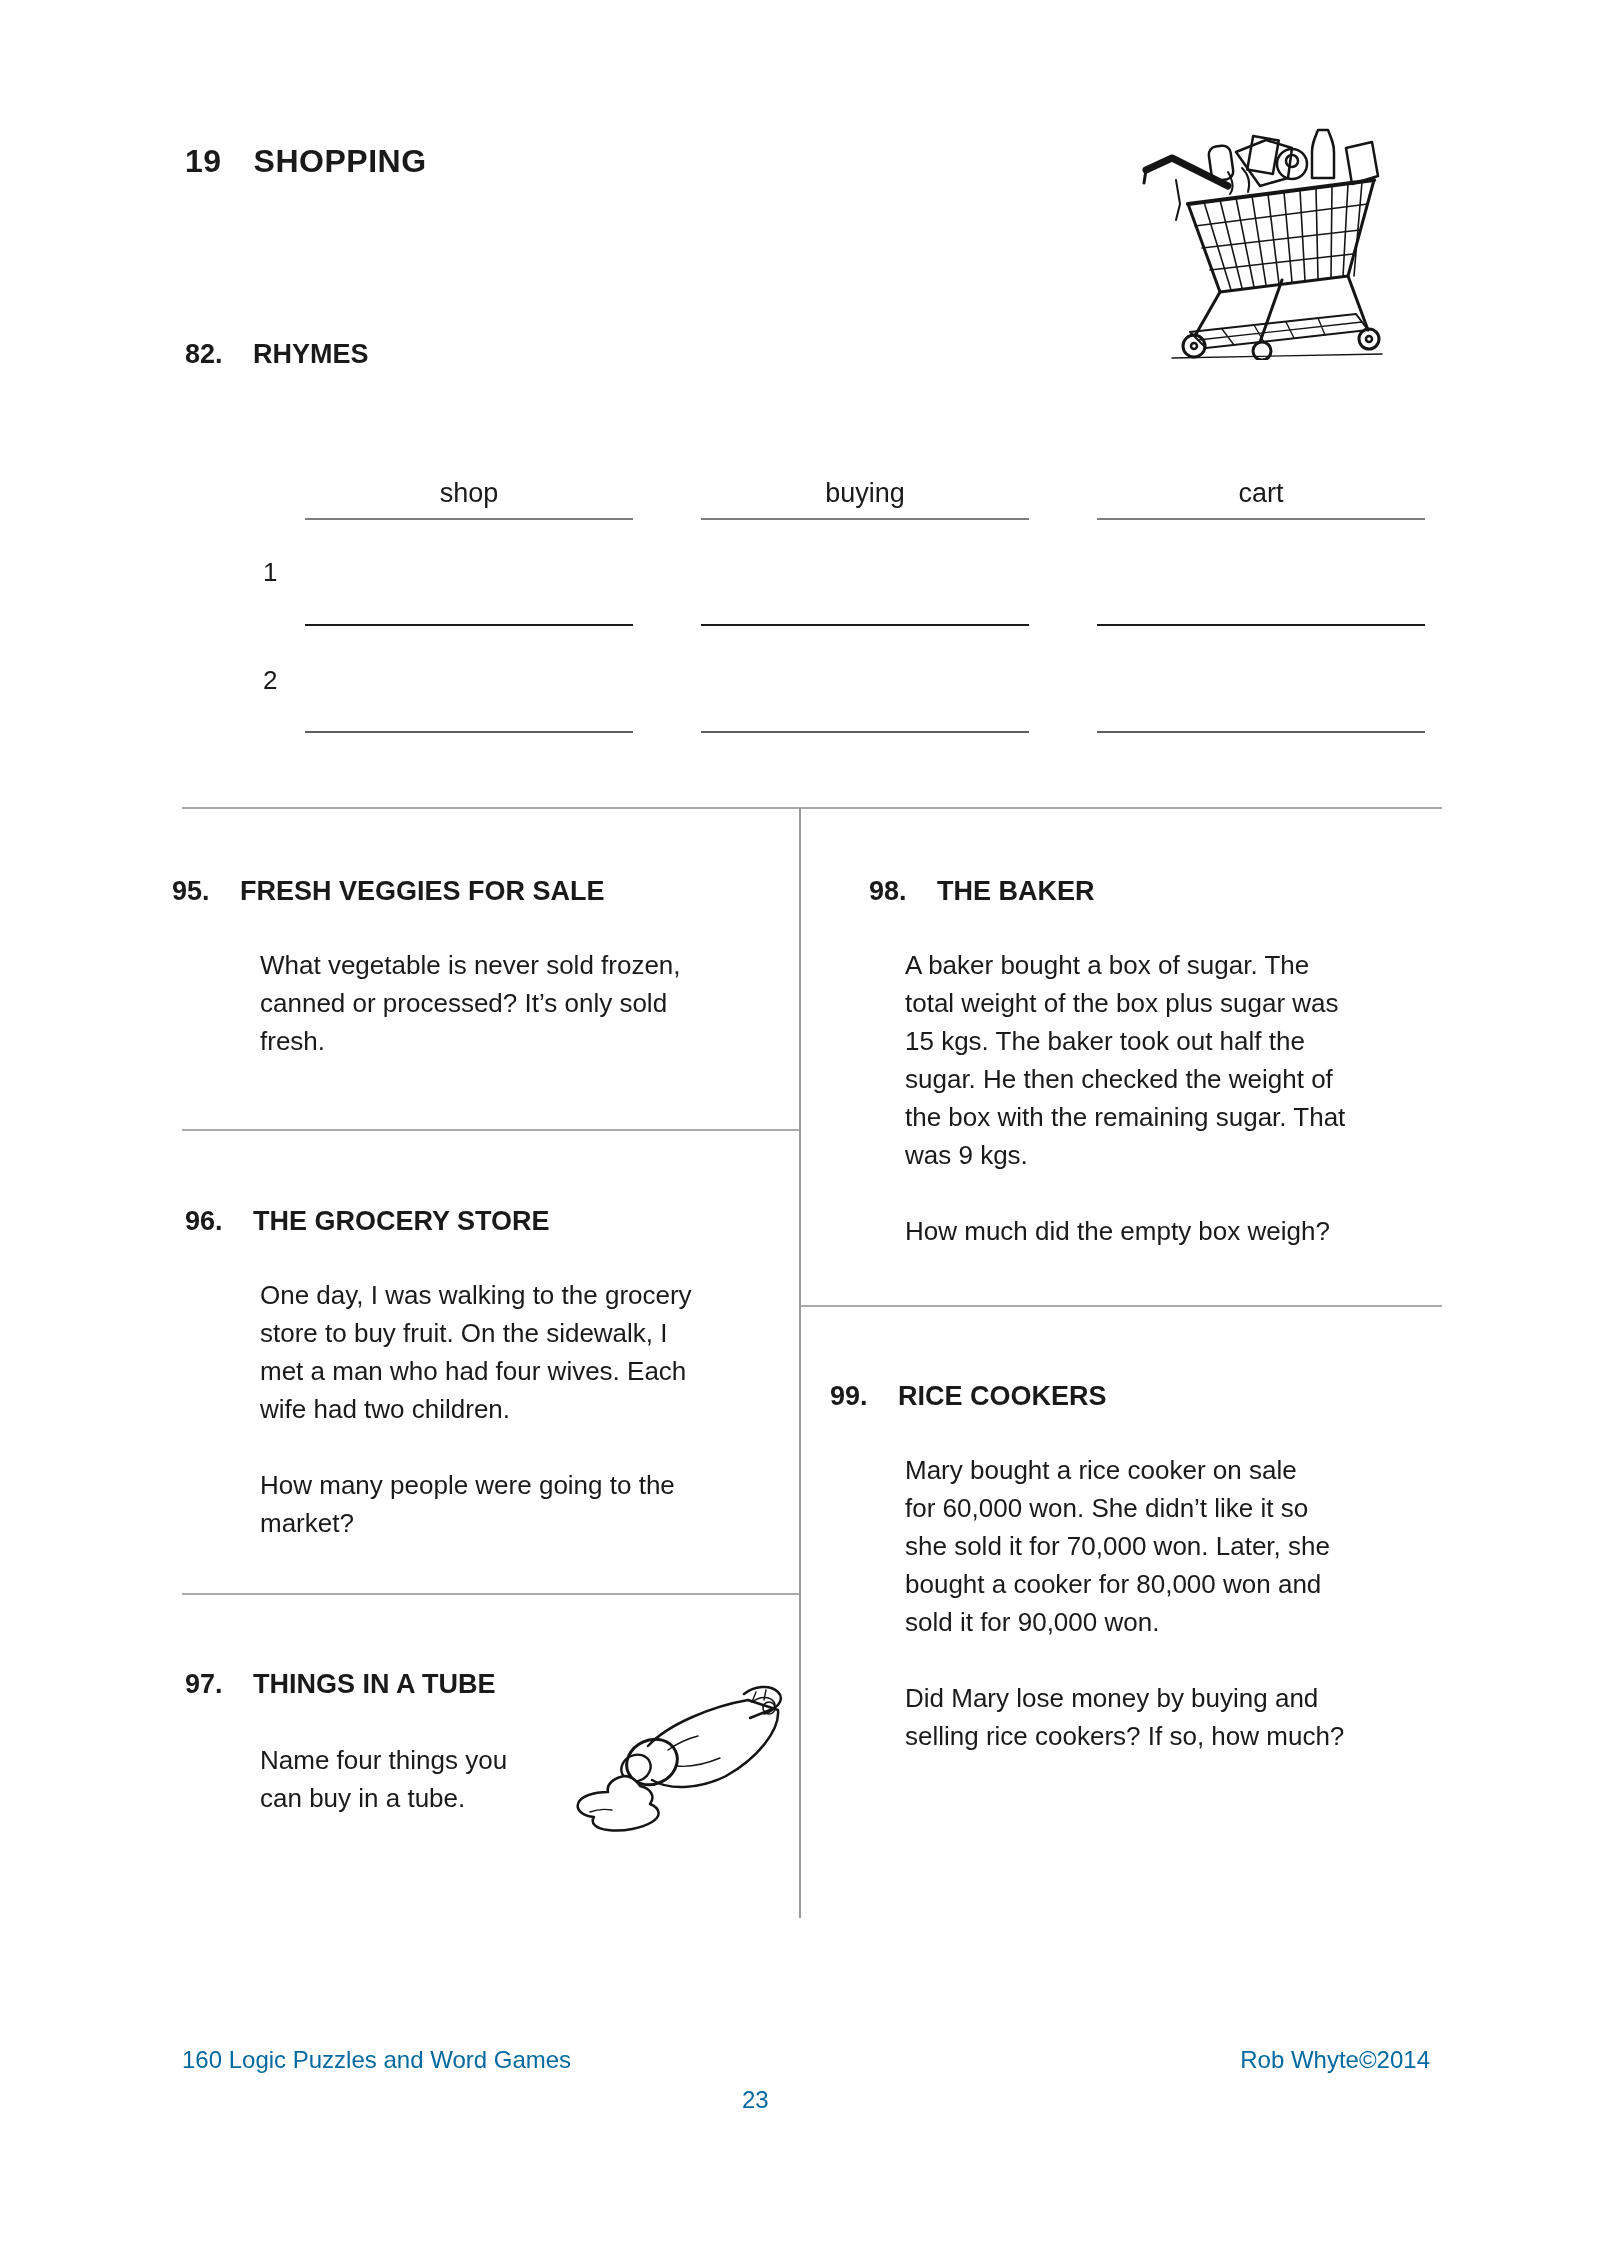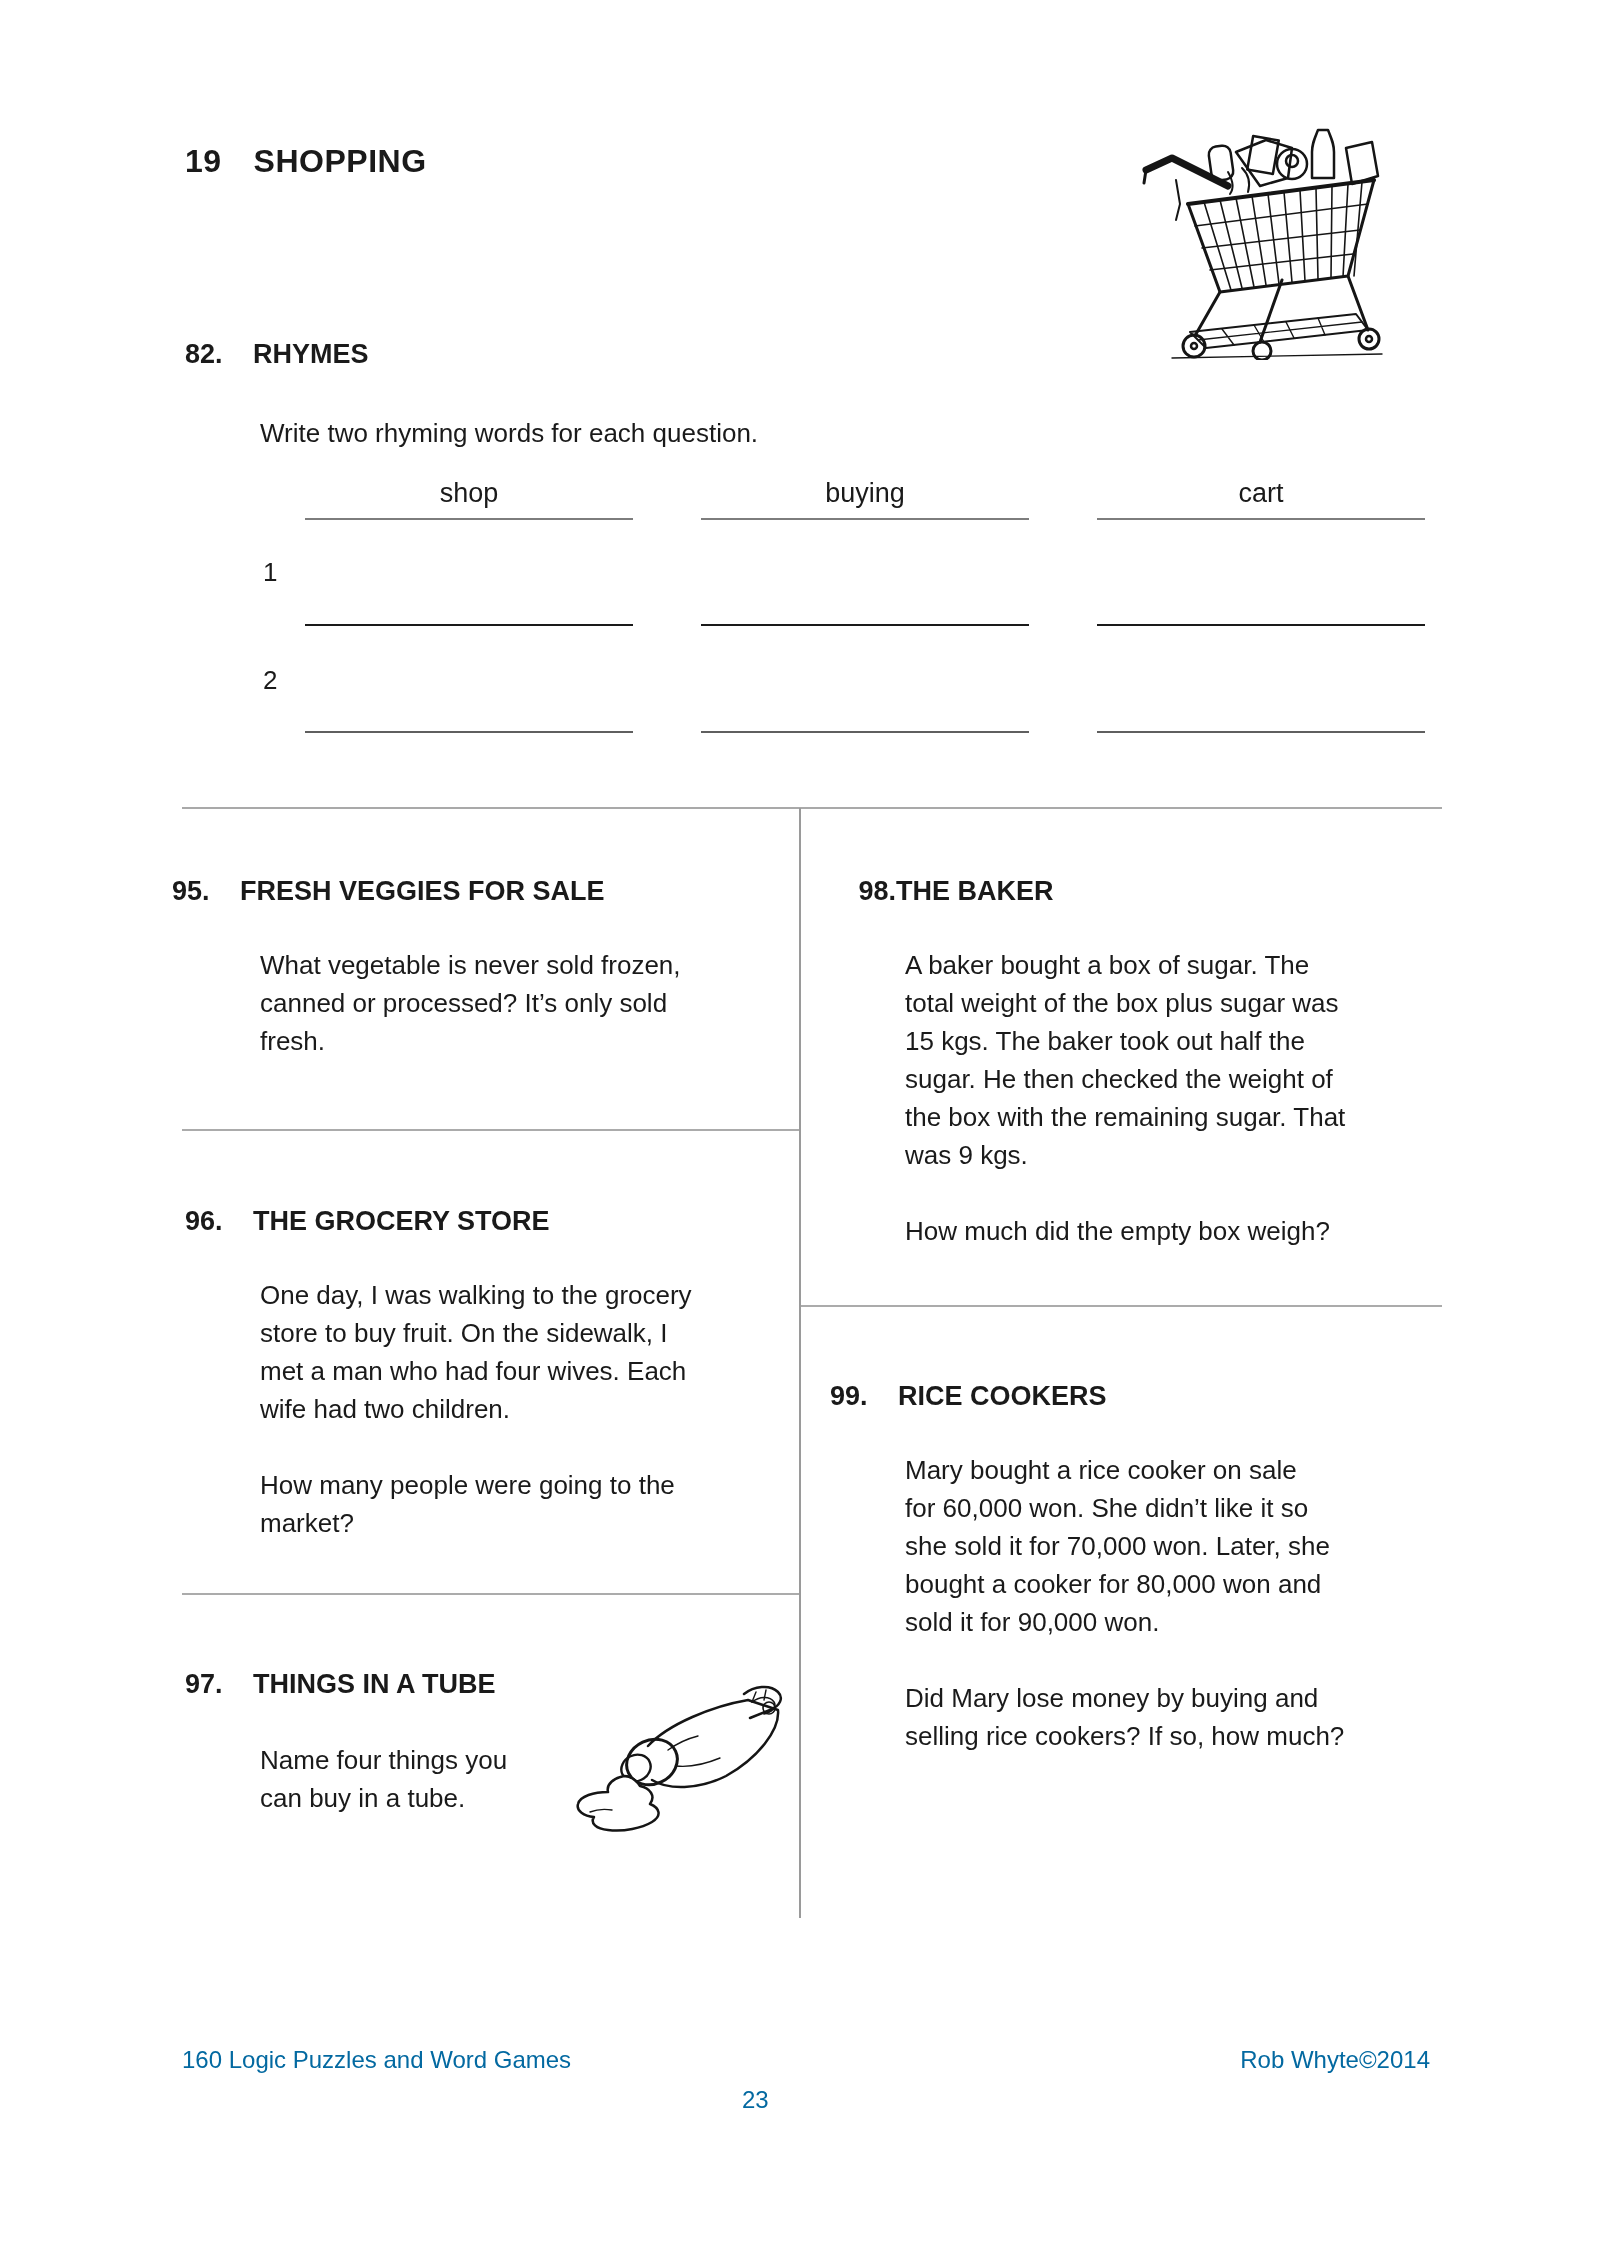--- a/index.html
+++ b/index.html
@@ -93,21 +93,20 @@
       <circle cx="237" cy="231" r="10" stroke-width="3"></circle>
       <circle cx="237" cy="231" r="3"></circle>
       <path d="M40 250 L250 246" stroke-width="1.4"></path>
     </svg>
   </div>
 
   <div class="abs sec-header" style="left:185px;top:338px;">
     <span class="num">82.</span>
     <span>RHYMES</span>
   </div>
-  <div class="abs body-text" style="left:260px;top:414px;">Write two rhyming words for each question.</div>
 
   <div class="abs col-header" style="left:305px;top:478px;">shop</div>
   <div class="abs col-header" style="left:701px;top:478px;">buying</div>
   <div class="abs col-header" style="left:1097px;top:478px;">cart</div>
 
   <div class="abs blank-line" style="left:305px;top:518px;"></div>
   <div class="abs blank-line" style="left:701px;top:518px;"></div>
   <div class="abs blank-line" style="left:1097px;top:518px;"></div>
 
   <div class="abs row-label" style="left:263px;top:557px;">1</div>
@@ -165,21 +164,21 @@
       <path d="M128 94 q20 2 44 -8 M150 64 q-16 4 -30 14" stroke-width="1.4"></path>
 
       <ellipse cx="104" cy="90" rx="26" ry="22" transform="rotate(-25 104 90)" stroke-width="3"></ellipse>
       <ellipse cx="88" cy="96" rx="15" ry="13" transform="rotate(-25 88 96)" stroke-width="2.4"></ellipse>
 
       <path d="M76 104 c-10 2 -18 8 -16 16 c-14 0 -28 4 -30 12 c-2 7 6 12 16 13 c-4 6 2 12 14 13 c16 2 34 -2 44 -8 c10 -6 8 -14 -2 -18 c6 -8 0 -16 -10 -18 c-4 -6 -10 -10 -16 -10 z" fill="#ffffff"></path>
       <path d="M42 140 q10 -4 22 -2" stroke-width="1.4"></path>
     </svg>
   </div>
 
-  <div class="abs sec-header" style="left:828px;top:875px;text-align:right;">
+  <div class="abs sec-header" style="left:869px;top:875px;">
     <span class="num">98.</span>
     <span>THE BAKER</span>
   </div>
   <div class="abs body-text" style="left:905px;top:946px;width:530px;">A baker bought a box of sugar. The
 total weight of the box plus sugar was
 15 kgs. The baker took out half the
 sugar. He then checked the weight of
 the box with the remaining sugar. That
 was 9 kgs.</div>
   <div class="abs body-text" style="left:905px;top:1212px;width:530px;">How much did the empty box weigh?</div>

